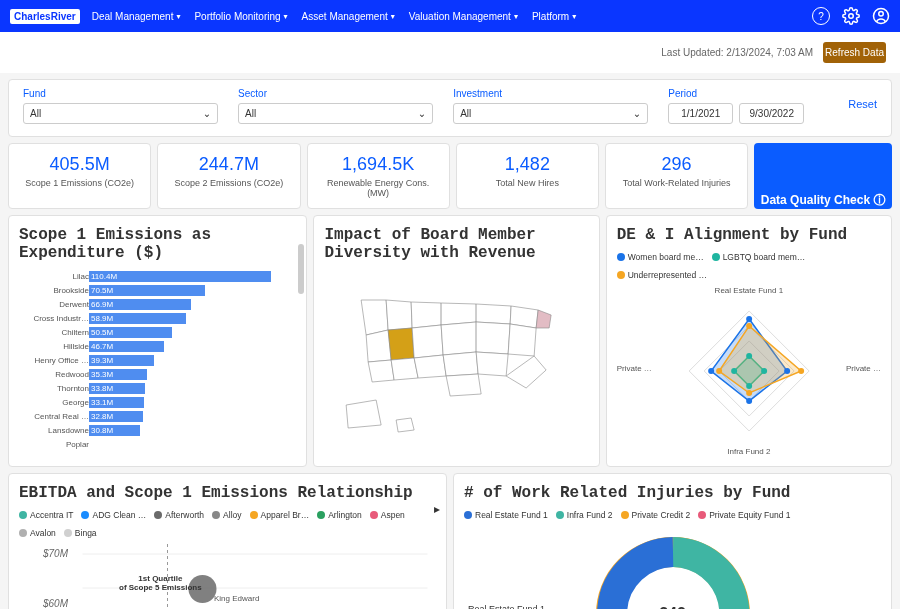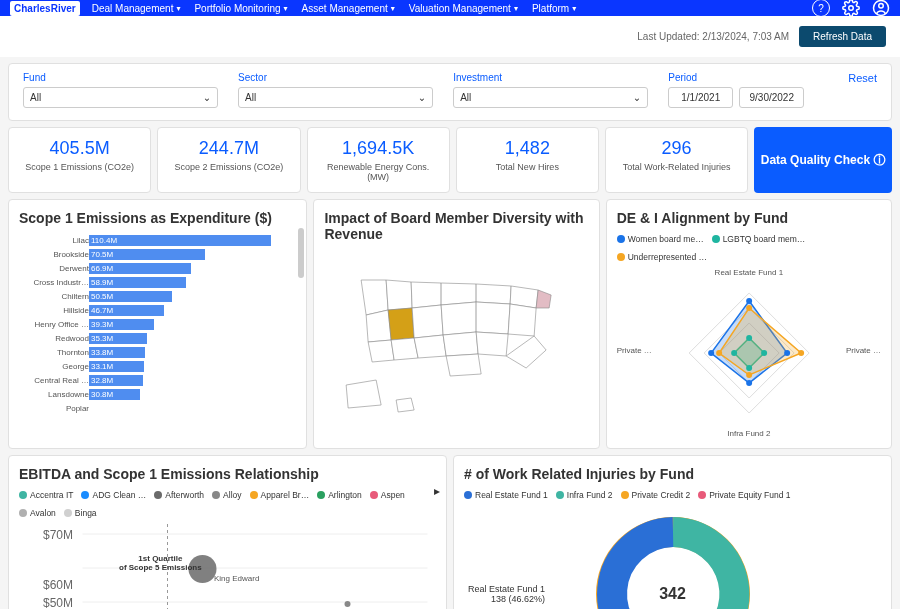--- a/index.html
+++ b/index.html
@@ -1,61 +1,61 @@
 <!DOCTYPE html>
 <html><head>
 <meta charset="utf-8">
 <style>
 * { box-sizing: border-box; margin: 0; padding: 0; font-family: -apple-system, BlinkMacSystemFont, "Segoe UI", Arial, sans-serif; }
 body { background: #f5f5f5; width: 900px; font-size: 10px; color: #333; }
-.topnav { background: #0a36ff; color: #fff; height: 16px; display: flex; align-items: center; padding: 0 10px; }
+.topnav { background: #0a36ff; color: #fff; height: 32px; display: flex; align-items: center; padding: 0 10px; }
 .brand { background: #fff; color: #0a36ff; font-weight: 700; padding: 2px 4px; border-radius: 2px; margin-right: 12px; font-size: 10px; }
 .nav-items { display: flex; gap: 14px; flex: 1; }
 .nav-item { color: #fff; font-size: 10px; cursor: pointer; display: flex; align-items: center; gap: 3px; }
 .nav-icons { display: flex; gap: 12px; align-items: center; }
 .nav-icon { width: 18px; height: 18px; border: 1.5px solid #fff; border-radius: 50%; display: flex; align-items: center; justify-content: center; font-size: 10px; cursor: pointer; }
 .status-bar { background: #fff; padding: 10px 14px; display: flex; justify-content: flex-end; align-items: center; gap: 10px; font-size: 10px; color: #666; }
-.refresh-btn { background: #0c4a6e; color: #fff; border: none; padding: 5px 14px; border-radius: 3px; font-size: 10px; cursor: pointer; }
+.refresh-btn { background: #a16207; color: #fff; border: none; padding: 5px 2px; border-radius: 3px; font-size: 10px; cursor: pointer; }
 .content { padding: 6px 8px; }
-.filters-card { background: #fff; border: 1px solid #e0e0e0; border-radius: 4px; padding: 8px 14px 12px; display: flex; gap: 20px; align-items: flex-start; }
+.filters-card { background: #fff; border: 1px solid #e0e0e0; border-radius: 4px; padding: 8px 14px 12px; display: flex; gap: 20px; align-items: center; }
 .filter-group { flex: 1; }
 .filter-label { color: #0a5cff; font-size: 10px; margin-bottom: 4px; }
 .filter-select { width: 100%; border: 1px solid #ccc; border-radius: 3px; padding: 4px 6px; font-size: 10px; background: #fff; display: flex; justify-content: space-between; align-items: center; cursor: pointer; }
 .period-inputs { display: flex; gap: 6px; }
 .period-input { border: 1px solid #ccc; border-radius: 3px; padding: 4px 6px; font-size: 10px; width: 65px; text-align: center; }
 .reset-link { color: #0a5cff; font-size: 11px; cursor: pointer; padding-bottom: 4px; }
 .kpi-row { display: flex; gap: 6px; margin-top: 6px; }
 .kpi-card { flex: 1; background: #fff; border: 1px solid #e0e0e0; border-radius: 4px; padding: 10px 8px; text-align: center; }
 .kpi-value { color: #0a5cff; font-size: 18px; font-weight: 400; }
 .kpi-label { color: #555; font-size: 9px; margin-top: 3px; }
-.dq-card { flex: 1.1; background: #0a5cff; color: #fff; border-radius: 4px; display: flex; align-items: center; justify-content: center; font-size: 12px; font-weight: 600; cursor: pointer; gap: 4px; }
+.dq-card { flex: 1.1; background: #0a5cff; color: #fff; border-radius: 4px; display: flex; align-items: flex-end; justify-content: center; font-size: 12px; font-weight: 600; cursor: pointer; gap: 4px; }
 .chart-row { display: flex; gap: 6px; margin-top: 6px; }
 .chart-card { background: #fff; border: 1px solid #e0e0e0; border-radius: 4px; padding: 10px; position: relative; }
-.chart-title { font-size: 14px; font-weight: 600; margin-bottom: 8px; }
+.chart-title { font-size: 16px; font-weight: 600; margin-bottom: 8px; font-family: Liberation Mono, monospace; }
 .legend { display: flex; gap: 8px; font-size: 8.5px; flex-wrap: wrap; margin-bottom: 6px; }
 .legend-item { display: flex; align-items: center; gap: 3px; }
 .legend-dot { width: 8px; height: 8px; border-radius: 50%; }
 
 .bar-chart { position: relative; padding-left: 70px; height: 180px; overflow: hidden; }
 .bar-row { display: flex; align-items: center; height: 13px; margin-bottom: 1px; }
 .bar-label { position: absolute; left: 4px; width: 66px; text-align: right; font-size: 8px; color: #555; }
 .bar-fill { background: #4f8df0; height: 11px; position: relative; }
 .bar-val { position: absolute; left: 2px; top: 0; color: #fff; font-size: 8px; line-height: 11px; }
 .scrollbar-hint { position: absolute; right: 2px; top: 28px; width: 6px; height: 50px; background: #ccc; border-radius: 3px; }
 
 .map-svg { width: 100%; height: 170px; }
 
 .radar-box { position: relative; height: 170px; }
 .radar-label { position: absolute; font-size: 8px; color: #555; }
 
 .row2 { display: flex; gap: 6px; margin-top: 6px; }
 .scatter-box { position: relative; height: 190px; }
 .scatter-axis-label { position: absolute; font-size: 8px; color: #555; }
 .scatter-annot { position: absolute; font-size: 8px; color: #333; font-weight: 600; text-align: center; }
-.scatter-tick { position: absolute; left: 24px; font-size: 12px; color: #666; }
+.scatter-tick { position: absolute; left: 24px; font-size: 10px; color: #666; font-style: italic; }
 .arrow-btn { position: absolute; right: 6px; top: 28px; font-size: 12px; cursor: pointer; }
 
 .donut-box { position: relative; height: 175px; display: flex; align-items: center; justify-content: center; }
 .donut-center { position: absolute; font-size: 16px; font-weight: 700; }
 .donut-callout { position: absolute; font-size: 9px; }
 .chev { font-size: 8px; }
 </style>
 </head>
 <body>
 

